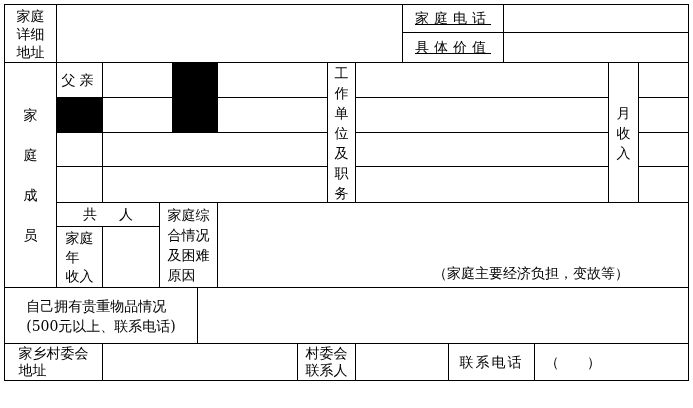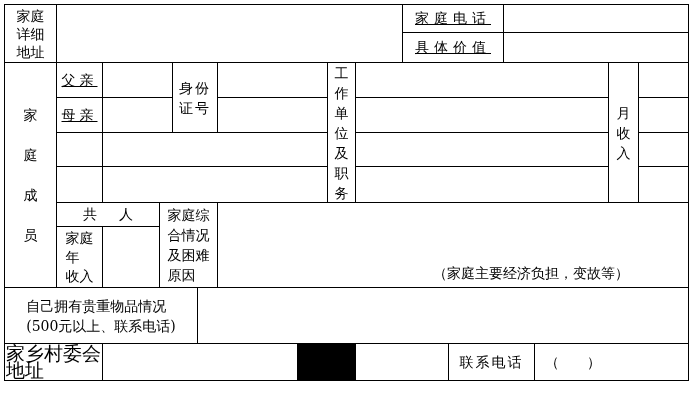--- a/index.html
+++ b/index.html
@@ -15,23 +15,23 @@
     gap:1px;background:#000;border:1px solid #000;
   }
   .c{
     background:#fff;display:flex;align-items:center;justify-content:center;
     font-size:14px;line-height:19px;white-space:pre-line;
     overflow:hidden;
   }
   .lh18{line-height:18px;}
   .lh20{line-height:20px;}
   .lh40{line-height:40px;}
-  .small{font-size:19px;line-height:17px;}
+  .small{font-size:14px;line-height:17px;}
   .ls2{letter-spacing:2px;}
-  .ls4{letter-spacing:4px;text-decoration:underline;}
+  .ls4{letter-spacing:4px;}
   .ls5{letter-spacing:5px;text-decoration:underline;}
   .total-cell{gap:22px;}
   .note-cell{align-items:flex-end;justify-content:flex-start;}
   .note{margin-left:215px;margin-bottom:4px;font-size:14px;letter-spacing:0;}
   .paren-cell{justify-content:flex-start;padding-left:10px;}
 </style>
 </head>
 <body>
 
 <div class="form-table">
@@ -45,25 +45,22 @@
   <div class="c ls5" style="grid-area:2/11/3/13">具体价值</div>
   <div class="c" style="grid-area:2/13/3/17"></div>
 
   <div class="c lh40" style="grid-area:3/1/9/2">家
 庭
 成
 员</div>
 
   <div class="c ls4" style="grid-area:3/2/4/3">父亲</div>
   <div class="c" style="grid-area:3/3/4/5"></div>
-  <div class="c lh20 ls2" style="grid-area:3/5/5/7">身份
-证号</div>
   <div class="c" style="grid-area:3/7/4/9"></div>
 
-  <div class="c ls4" style="grid-area:4/2/5/3">母亲</div>
   <div class="c" style="grid-area:4/3/5/5"></div>
   <div class="c" style="grid-area:4/7/5/9"></div>
 
   <div class="c lh20" style="grid-area:3/9/7/10">工
 作
 单
 位
 及
 职
 务</div>
@@ -102,17 +99,19 @@
 收入</div>
   <div class="c" style="grid-area:8/3/9/4"></div>
 
   <div class="c lh20" style="grid-area:9/1/10/6">自己拥有贵重物品情况
 (500元以上、联系电话)</div>
   <div class="c" style="grid-area:9/6/10/17"></div>
 
   <div class="c small" style="grid-area:10/1/11/3">家乡村委会
 地址</div>
   <div class="c" style="grid-area:10/3/11/8"></div>
+  <div class="c small" style="grid-area:10/8/11/10">村委会
+联系人</div>
   <div class="c" style="grid-area:10/10/11/12"></div>
   <div class="c ls2" style="grid-area:10/12/11/14">联系电话</div>
   <div class="c paren-cell" style="grid-area:10/14/11/17">（　　）</div>
 
 </div>
 
 </body></html>

